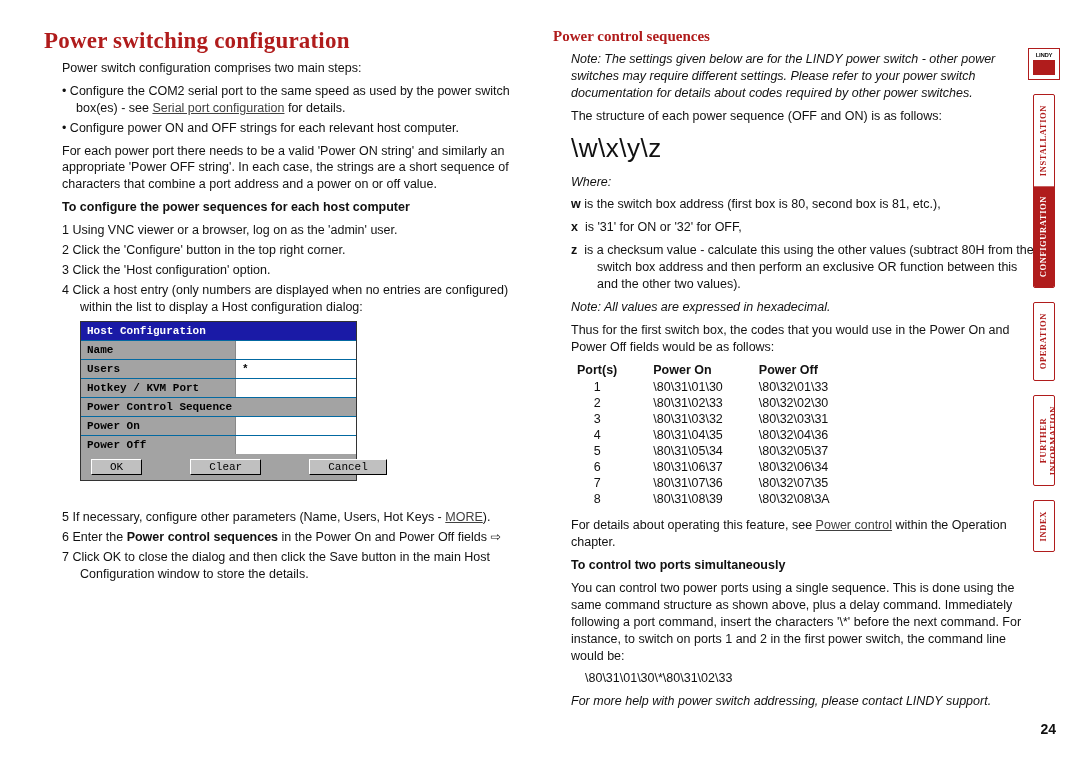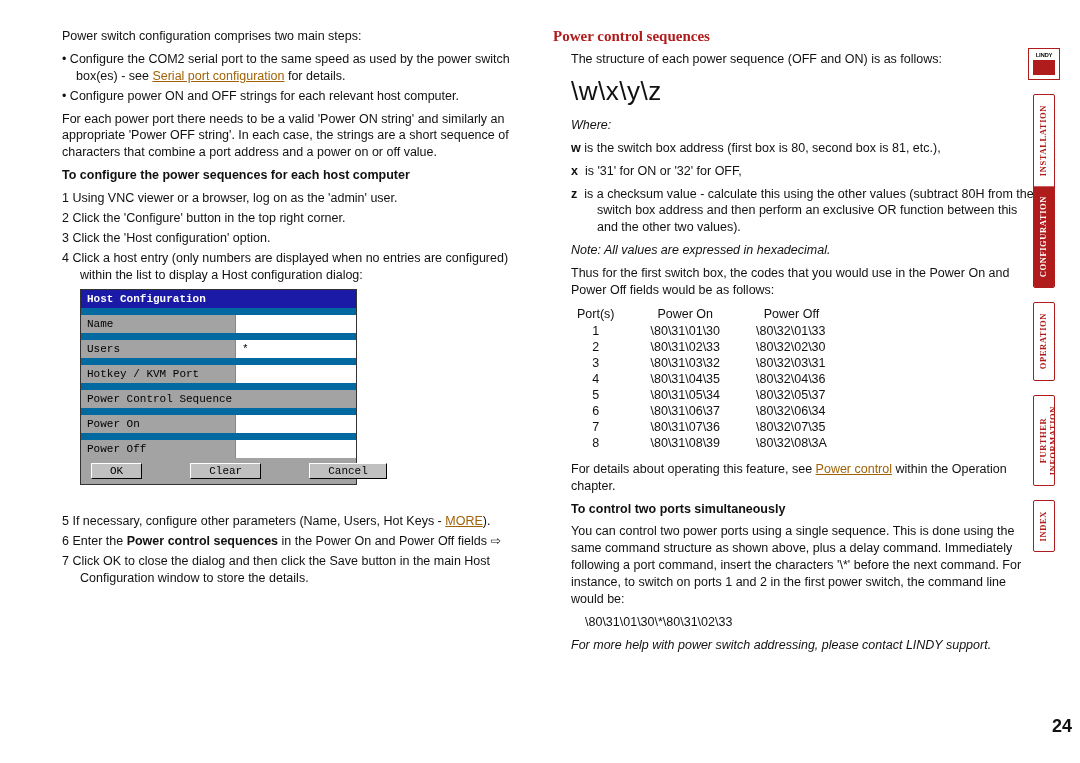--- a/index.html
+++ b/index.html
@@ -13,51 +13,52 @@
   .indent1 { padding-left:18px; }
   .indent2 { padding-left:32px; }
   ul.bul { list-style:none; margin:0 0 6px; padding:0 0 0 18px; }
   ul.bul li { padding-left:14px; text-indent:-14px; line-height:1.35; margin-bottom:3px; }
   ul.bul li:before { content:"• "; }
   ol.num { list-style:none; margin:0 0 6px; padding:0 0 0 18px; }
   ol.num li { padding-left:18px; text-indent:-18px; line-height:1.35; margin-bottom:3px; counter-increment: step; }
   ol.num li:before { content: counter(step) "  "; }
   strong.sh { font-weight:bold; }
   em.it { font-style:italic; }
-  .link { color:#a16207; text-decoration:underline; }
+  .link { color:#404040; text-decoration:underline; }
   .dialog { margin:6px 0 8px 36px; width:275px; border:1px solid #333; background:#a3a3a3; font-family: 'Courier New', monospace; font-size:11px; color:#000; }
   .dialog .title { background:#1a1aa6; color:#fff; padding:3px 6px; font-weight:bold; }
-  .dialog .row { display:flex; border-top:7px solid #0369a1; }
+  .dialog .row { display:flex; border-top:1px solid #0369a1;font-weight:bold; }
   .dialog .row:first-of-type { border-top:none;}
   .dialog .lbl { flex:0 0 142px; padding:3px 6px; white-space:nowrap; }
   .dialog .val { flex:1; background:#fff; border-left:1px solid #888; padding:3px 6px; min-height:12px; }
   .dialog .btns { display:flex; justify-content:space-between; padding:5px 10px;gap:48px; }
   .dialog .btn { background:#c0c0c0; border:1px solid #000; border-top-color:#fff; border-left-color:#fff; padding:1px 18px; font-size:11px; font-family:'Courier New',monospace; }
   .seq { font-family: Arial, sans-serif; font-size:26px; font-weight:normal; margin:8px 0 10px; letter-spacing:.5px; }
   table.codes { border-collapse:collapse; margin:2px 0 10px 18px; }
-  table.codes th { text-align:center; font-weight:normal; padding:2px 30px 2px 6px; font-size:12.5px; }
+  table.codes th { text-align:left; font-weight:bold; padding:2px 30px 2px 6px; font-size:12.5px; }
   table.codes td { padding:1px 30px 1px 6px; font-size:12.5px; text-align:left; }
   table.codes td.c { text-align:center; padding-right:40px; padding-left:16px;}
   .defs { margin:0 0 4px 18px; }
   .defs p { padding-left:26px; text-indent:-26px; }
   .sidenav { position:absolute; right:24px; top:48px; width:24px; display:flex; flex-direction:column; align-items:center; gap:14px; }
   .logo { width:32px; height:32px; background:#fff; border:1px solid #b01c1c; text-align:center; font-size:6.5px; font-weight:bold; line-height:10px; padding-top:0; box-sizing:border-box; position:relative;}
   .logo:before{content:"LINDY"; position:absolute; top:1px; left:0; right:0; font-size:6px; letter-spacing:-0.3px;}
   .logo:after{content:""; position:absolute; left:4px; right:4px; top:11px; bottom:4px; background:#b01c1c;}
   .navgroup { border:1.5px solid #b01c1c; border-radius:2px; display:flex; flex-direction:column; width:20px; overflow:hidden;}
   .navitem { writing-mode:vertical-rl; transform:rotate(180deg); font-size:8.5px; font-weight:bold; font-family: Georgia, serif; letter-spacing:.6px; padding:10px 4px; text-align:center; color:#b01c1c; white-space:nowrap; }
   .navitem.active { background:#b01c1c; color:#fff; }
-  .pagenum { position:absolute; right:8px; bottom:26px; font-weight:bold; font-size:18px; color:#111; }
+  .pagenum { position:absolute; right:24px; bottom:26px; font-weight:bold; font-size:14px; color:#111; }
   .note { font-style:italic; }
 </style>
 </head>
 <body>
 
 <div class="page">
   <div class="col col-left">
+    <h1>Power switching configuration</h1>
     <p class="indent1">Power switch configuration comprises two main steps:</p>
     <ul class="bul">
       <li><span>Configure the COM2 serial port to the same speed as used by the power switch box(es) - see </span><span class="link">Serial port configuration</span><span> for details.</span></li>
       <li>Configure power ON and OFF strings for each relevant host computer.</li>
     </ul>
     <p class="indent1">For each power port there needs to be a valid 'Power ON string' and similarly an appropriate 'Power OFF string'. In each case, the strings are a short sequence of characters that combine a port address and a power on or off value.</p>
     <p class="indent1"><strong class="sh">To configure the power sequences for each host computer</strong></p>
     <ol class="num" style="counter-reset:step;">
       <li>Using VNC viewer or a browser, log on as the 'admin' user.</li>
       <li>Click the 'Configure' button in the top right corner.</li>
@@ -99,20 +100,21 @@
 
     <ol class="num" style="counter-reset:step 4;margin-top:28px;">
       <li><span>If necessary, configure other parameters (Name, Users, Hot Keys - </span><span class="link">MORE</span><span>).</span></li>
       <li><span>Enter the </span><strong>Power control sequences</strong><span> in the Power On and Power Off fields ⇨</span></li>
       <li>Click OK to close the dialog and then click the Save button in the main Host Configuration window to store the details.</li>
     </ol>
   </div>
 
   <div class="col col-right">
     <h2>Power control sequences</h2>
+    <p class="indent1 note">Note: The settings given below are for the LINDY power switch - other power switches may require different settings. Please refer to your power switch documentation for details about codes required by other power switches.</p>
     <p class="indent1">The structure of each power sequence (OFF and ON) is as follows:</p>
     <div class="seq indent1">\w\x\y\z</div>
     <p class="indent1"><em class="it">Where:</em></p>
     <div class="defs">
       <p><strong>w</strong><span> is the switch box address (first box is 80, second box is 81, etc.),</span></p>
       <p><strong>x</strong>&nbsp;<span> is '31' for ON or '32' for OFF,</span></p>
       <p><strong>z</strong>&nbsp;<span> is a checksum value - calculate this using the other values (subtract 80H from the switch box address and then perform an exclusive OR function between this and the other two values).</span></p>
     </div>
     <p class="indent1 note">Note: All values are expressed in hexadecimal.</p>
     <p class="indent1">Thus for the first switch box, the codes that you would use in the Power On and Power Off fields would be as follows:</p>

